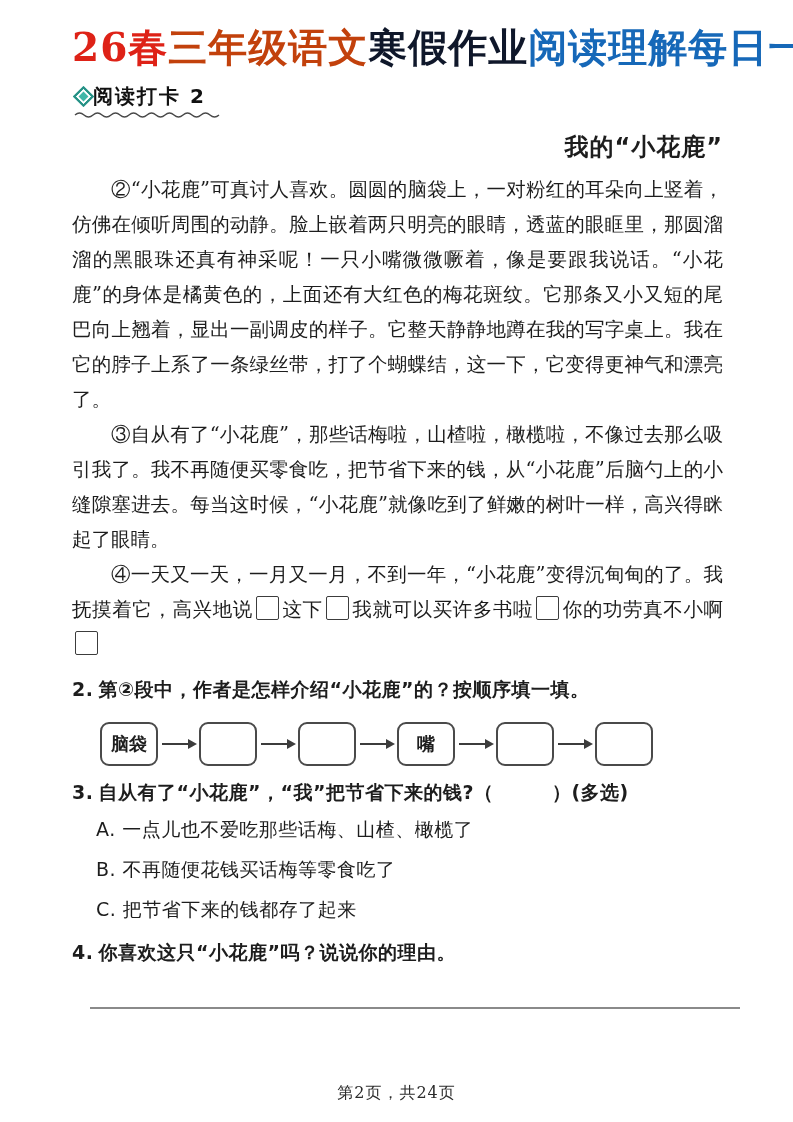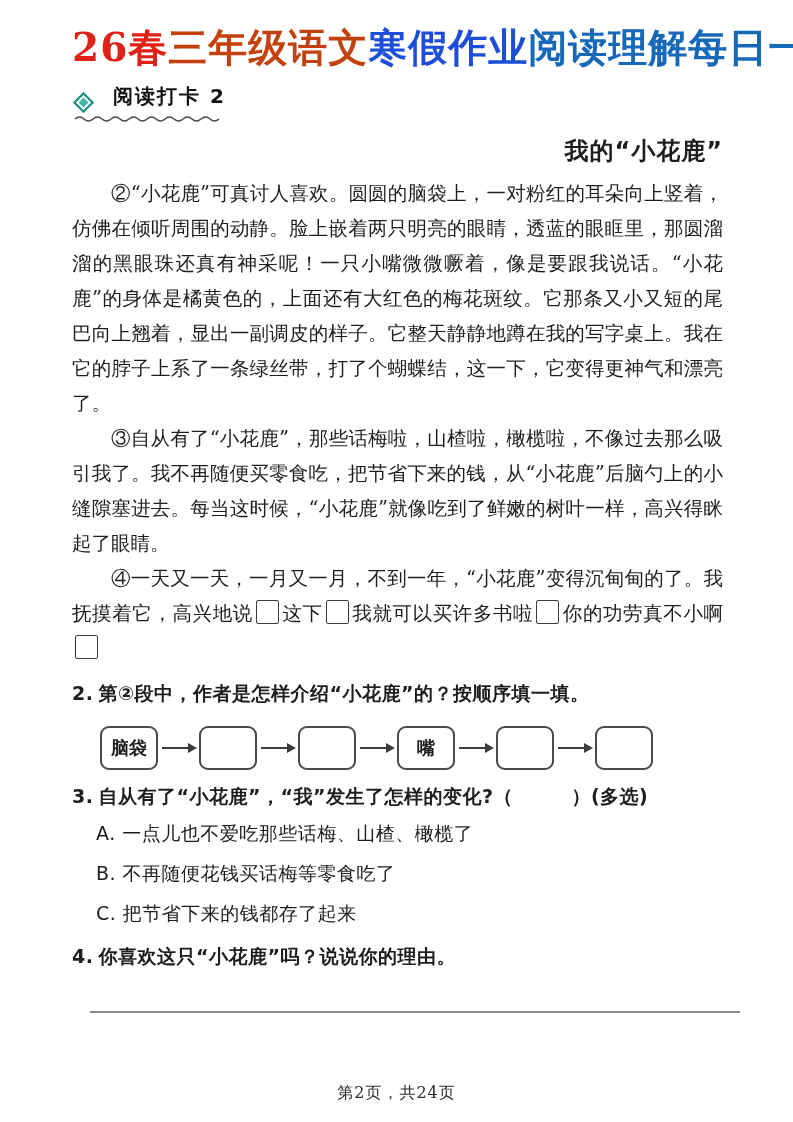--- a/index.html
+++ b/index.html
@@ -23,22 +23,22 @@
     font-weight: bold;
     font-size: 39px;
     line-height: 46px;
     letter-spacing: 1px;
     white-space: nowrap;
   }
   
   .badge-row {
     margin-top: 13px;
     display: inline-flex;
-    align-items: flex-end;
-    gap: 22px;
+    align-items: center;
+    gap: 2px;
     padding-left: 4px;
   }
   .diamond {
     width: 15px; height: 15px;
     background: #41b7a8;
     border: 2px solid #279085;
     box-shadow: inset 0 0 0 2px #ffffff;
     transform: rotate(45deg);
     display: inline-block;
   }
@@ -133,21 +133,21 @@
     font-size: 16px;
     color: #2b2b2b;
     letter-spacing: 1px;
   }
 </style>
 </head>
 <body>
 
 <div class="page">
 
-  <h1 class="main-title"><span style="color: rgb(222, 34, 23); text-align: right;">26春</span><span style="color: #c2410c;">三年级语文</span><span style="color: #1d4ed8;">寒假作业</span><span style="color: rgb(22, 104, 184);">阅读理解每日一练</span></h1>
+  <h1 class="main-title"><span style="color: rgb(222, 34, 23); text-align: right;">26春</span><span style="color: #c2410c;">三年级语文</span><span style="color: #0f172a;">寒假作业</span><span style="color: rgb(22, 104, 184);">阅读理解每日一练</span></h1>
 
   <div>
     <div class="badge-row">
       <span class="diamond"></span>
       <span class="badge-label">阅读打卡 2</span>
     </div>
     <svg class="wave-underline" width="150" height="8" viewBox="0 0 150 8">
       <path d="M1 4 Q 5.5 0, 10 4 T 19 4 T 28 4 T 37 4 T 46 4 T 55 4 T 64 4 T 73 4 T 82 4 T 91 4 T 100 4 T 109 4 T 118 4 T 127 4 T 136 4 T 145 4" stroke="#4a4a4a" stroke-width="1.4" fill="none"></path>
     </svg>
   </div>
@@ -175,21 +175,21 @@
         <span class="flow-box"></span>
         <span class="flow-arrow"></span>
         <span class="flow-box">嘴</span>
         <span class="flow-arrow"></span>
         <span class="flow-box"></span>
         <span class="flow-arrow"></span>
         <span class="flow-box"></span>
       </div>
 
     <div class="q-stem">
-      <span class="q-num">3.</span><span class="q-text">自从有了“小花鹿”，“我”发生了怎样的变化?（　　　）(多选)</span>
+      <span class="q-num">3.</span><span class="q-text">自从有了“小花鹿”，“我”把节省下来的钱?（　　　）(多选)</span>
     </div>
 
     <div class="options">
         <div class="option">A. 一点儿也不爱吃那些话梅、山楂、橄榄了</div>
         <div class="option">B. 不再随便花钱买话梅等零食吃了</div>
         <div class="option">C. 把节省下来的钱都存了起来</div>
       </div>
 
     <div class="q-stem">
       <span class="q-num">4.</span><span class="q-text">你喜欢这只“小花鹿”吗？说说你的理由。</span>

